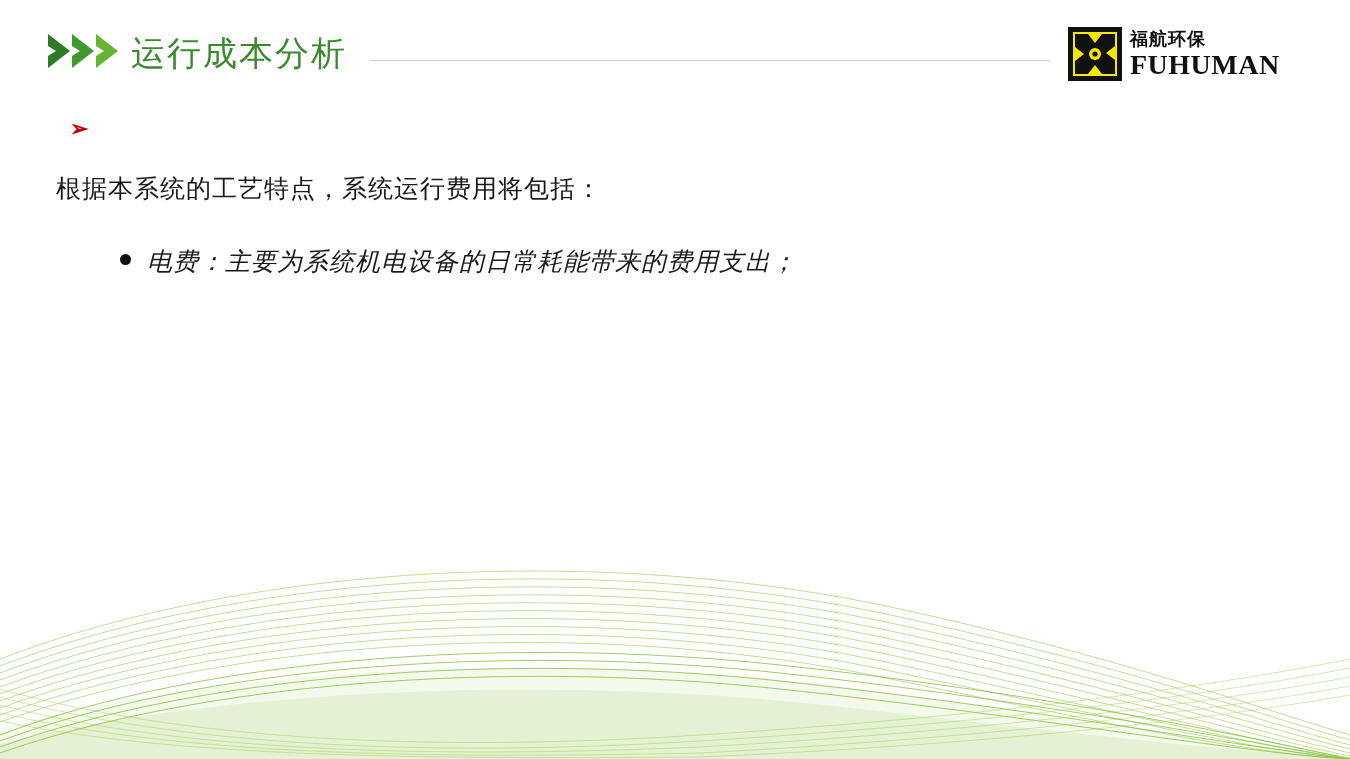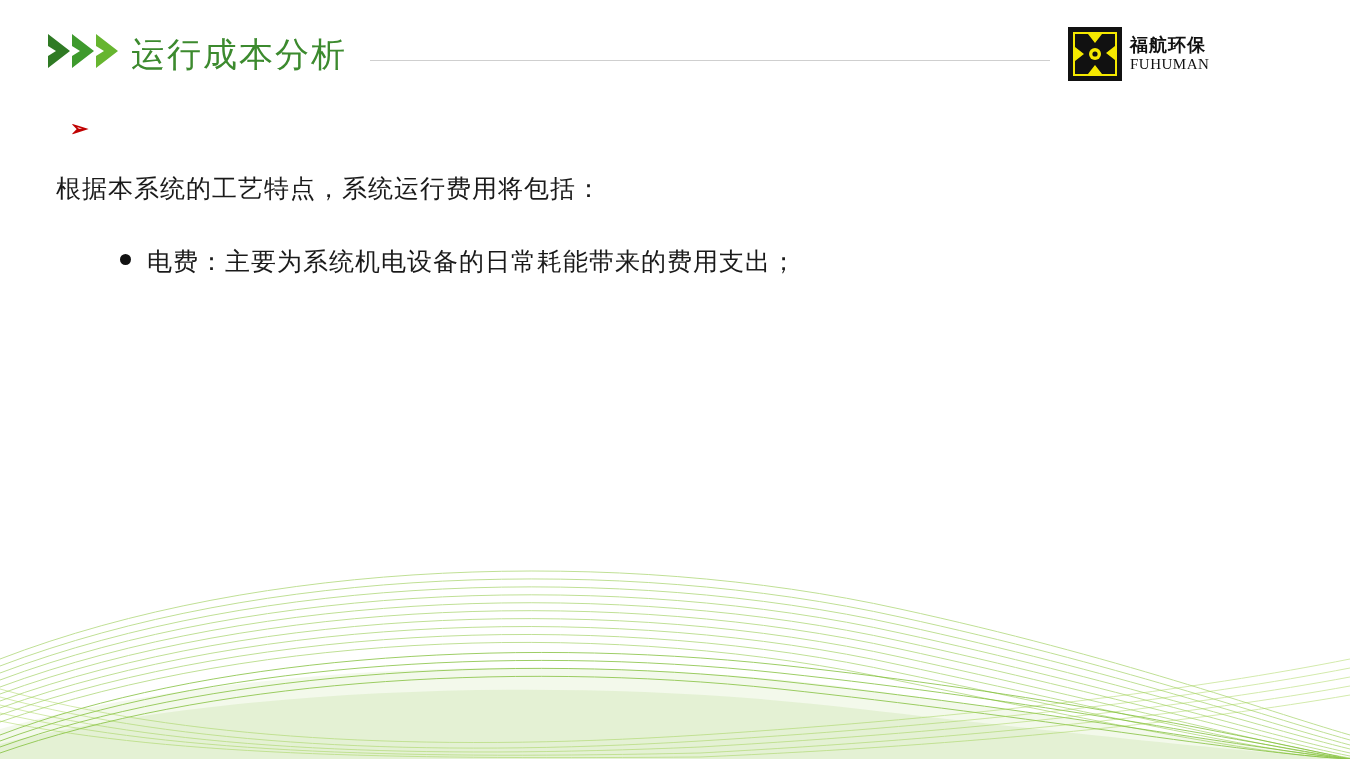--- a/index.html
+++ b/index.html
@@ -41,21 +41,21 @@
   }
   .chevrons svg { display: block; }
 
   .header-title {
     position: absolute;
     left: 131px;
     top: 34px;
     font-size: 34px;
     line-height: 40px;
     color: #3c8a2e;
-    font-family: Liberation Sans, sans-serif;
+    font-family: Liberation Serif, serif;
     font-weight: normal;
     letter-spacing: 2px;
     white-space: nowrap;
   }
 
   .header-rule {
     position: absolute;
     left: 370px;
     top: 60px;
     width: 680px;
@@ -92,22 +92,22 @@
     line-height: 1;
   }
   .logo-cn {
     font-size: 18px;
     font-weight: bold;
     color: #111111;
     letter-spacing: 1px;
     font-family: "Liberation Serif", "DejaVu Serif", serif;
   }
   .logo-en {
-    font-size: 15px;
-    font-weight: normal;
+    font-size: 28px;
+    font-weight: bold;
     color: #111111;
     letter-spacing: 0.5px;
     margin-top: 3px;
     font-family: "Liberation Serif", "DejaVu Serif", serif;
   }
 
   
   .content {
     position: absolute;
     left: 0;
@@ -139,20 +139,21 @@
     font-size: 25px;
     color: #1a1a1a;
     letter-spacing: 1px;
     font-family: "Liberation Serif", "DejaVu Serif", serif;
   }
 
   .bullet-list {
     margin: 34px 0 0 0;
     padding: 0;
     list-style: none;
+    font-style: italic;
   }
   .bullet-item {
     display: flex;
     align-items: flex-start;
     margin-left: 120px;
     margin-bottom: 38px;
     max-width: 1160px;
   }
   .bullet-dot {
     flex: none;

